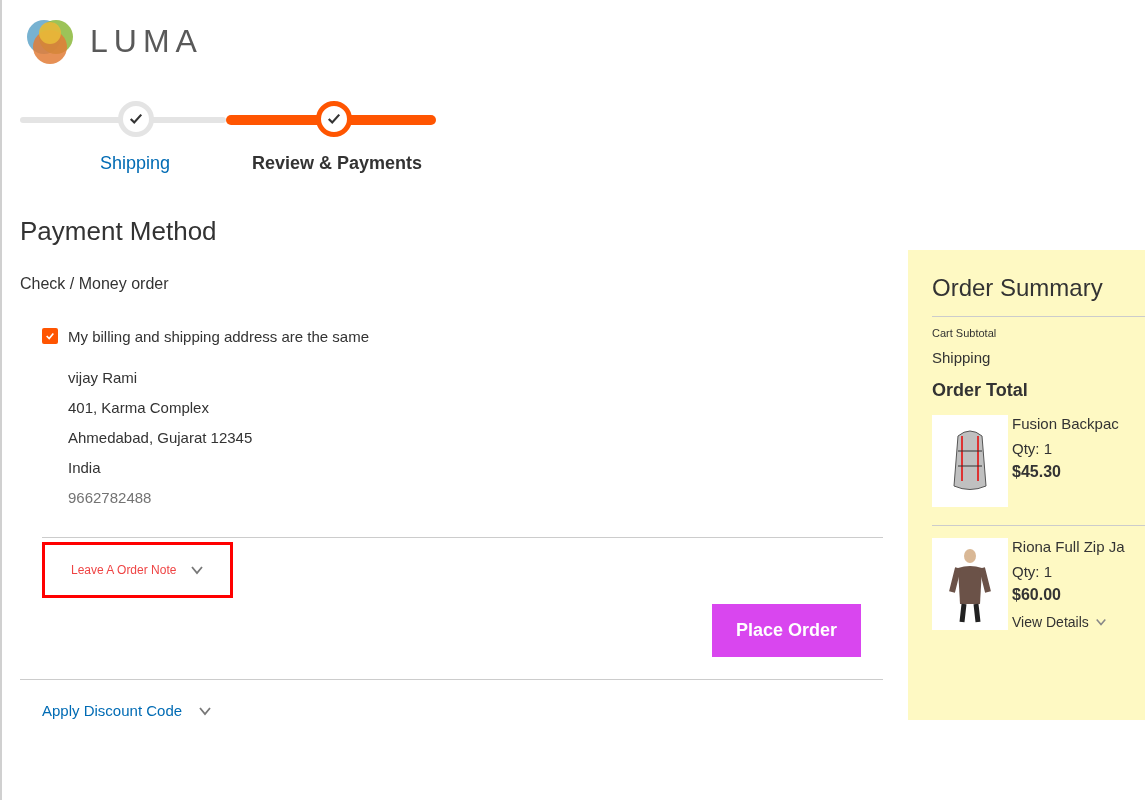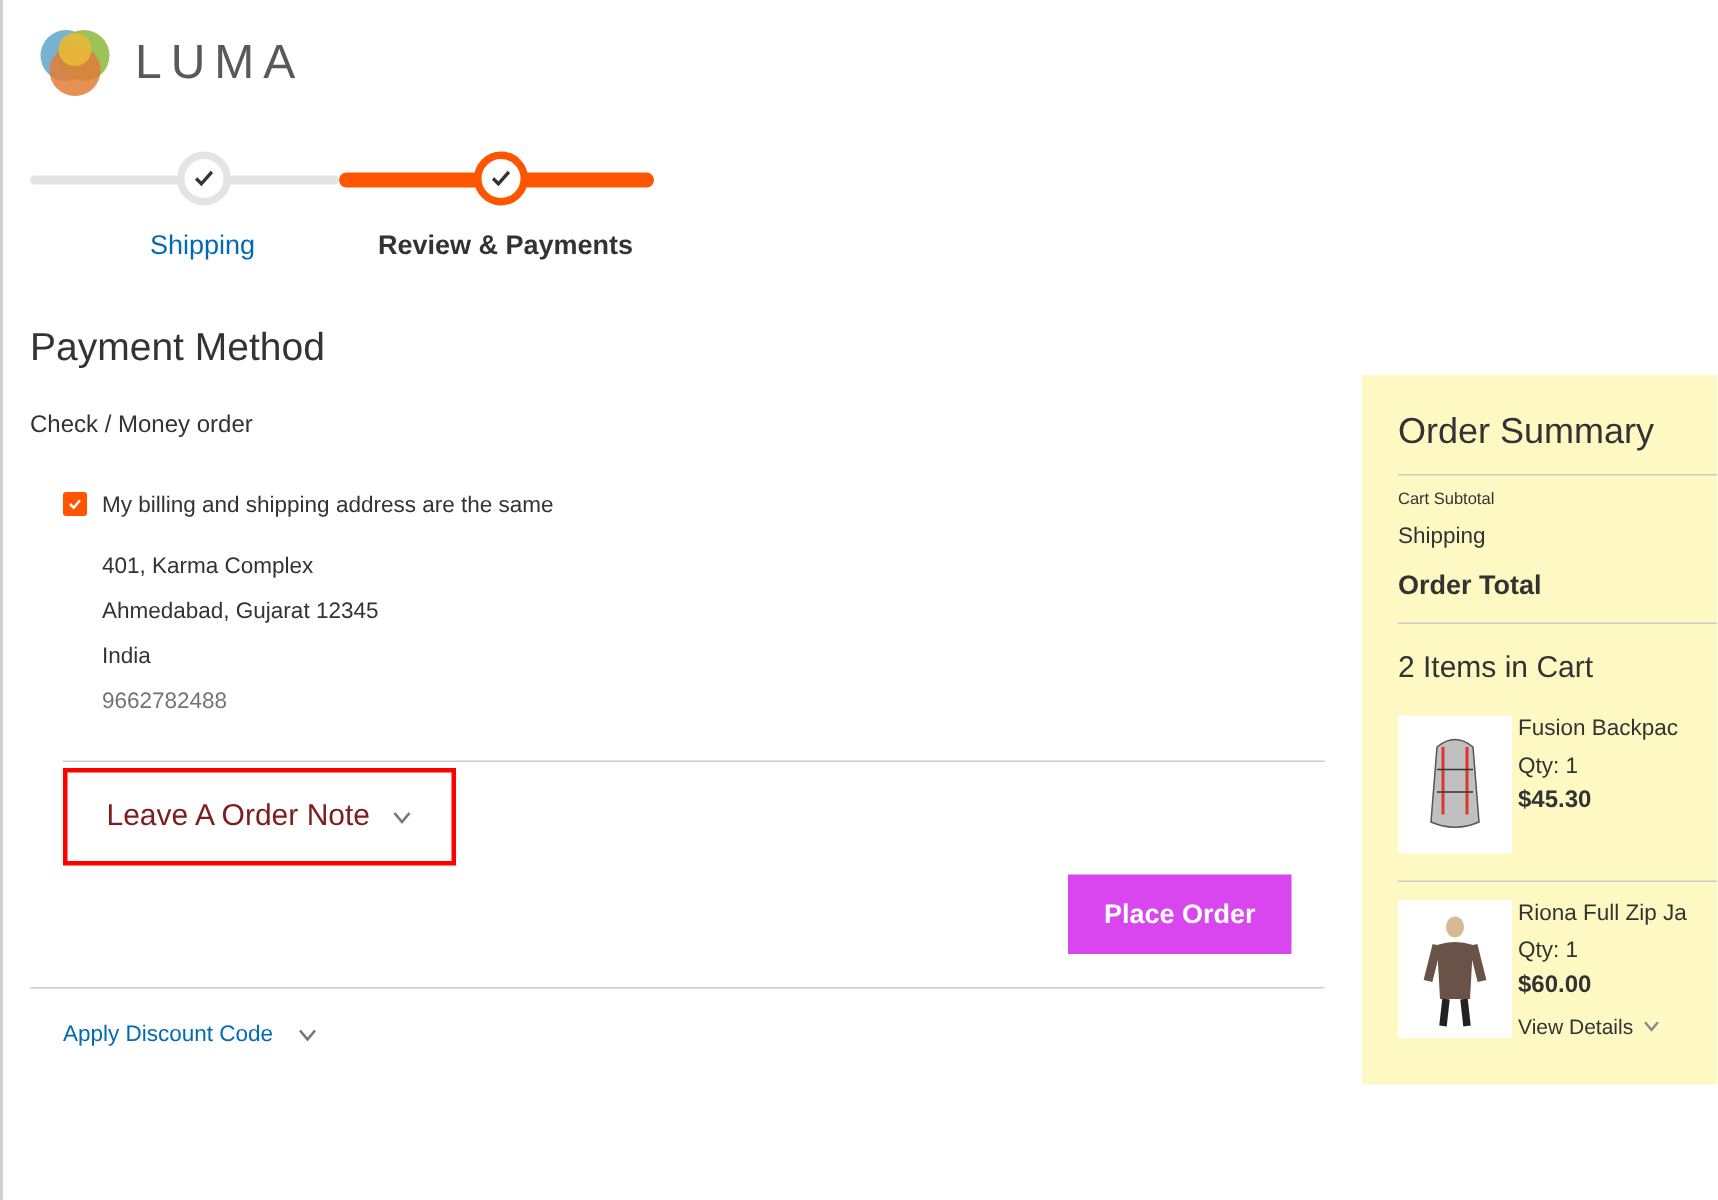--- a/index.html
+++ b/index.html
@@ -50,21 +50,21 @@
     }
     .chk svg { width: 10px; height: 10px; }
     .bill-text { font-size: 15px; color: #333; }
 
     .address { margin-left: 48px; font-size: 15px; line-height: 2; color: #333; }
     .phone { color: #737373; }
 
     .divider { border: none; border-top: 1px solid #ccc; margin: 24px 0 0 22px; }
 
     .note-box { border: 3px solid #ff0000; display: inline-flex; align-items: center; gap: 14px; padding: 18px 26px; margin: 4px 0 0 22px; }
-    .note-link { color: #7f1d1d; font-size: 20px; }
+    .note-link { color: #ef4444; font-size: 12px; }
     .chev { width: 14px; height: 14px; color: #777; }
 
     .place-order-wrap { display: flex; justify-content: flex-end; margin: 6px 22px 0 0; }
     .place-order {
       background: #d946ef; color: #fff; border: none; padding: 16px 24px;
       font-size: 18px; font-weight: 600; cursor: pointer;
     }
 
     .divider2 { border: none; border-top: 1px solid #ccc; margin: 22px 0 22px 0; }
     .discount { display: inline-flex; align-items: center; gap: 16px; color: #006bb4; font-size: 15px; padding-left: 22px;}
@@ -131,20 +131,21 @@
     <div class="bill-row">
       <span class="chk">
         <svg viewBox="0 0 12 12">
             <path d="M2 6 L5 9 L10 3" stroke="#fff" stroke-width="2" fill="none"></path>
           </svg>
       </span>
       <span class="bill-text">My billing and shipping address are the same</span>
     </div>
 
     <div class="address">
+      <div>vijay Rami</div>
       <div>401, Karma Complex</div>
       <div>Ahmedabad, Gujarat 12345</div>
       <div>India</div>
       <div class="phone">9662782488</div>
     </div>
 
     <hr class="divider">
 
     <div class="note-box">
       <span class="note-link">Leave A Order Note</span>
@@ -171,21 +172,20 @@
   <aside class="sidebar">
     <div class="sb-inner">
       <div class="sb-title">Order Summary</div>
       <div class="sb-row noborder">
         <span>Cart Subtotal</span>
       </div>
       <div>
         <div style="font-size:15px;color:#333;">Shipping</div>
       </div>
       <div class="sb-total">Order Total</div>
-      <div class="sb-cart-title">2 Items in Cart</div>
 
       <div class="item">
         <div class="thumb">
           <svg viewBox="0 0 64 80">
             <path d="M20 15 Q32 5 44 15 L48 65 Q32 72 16 65 Z" fill="#c0c0c0" stroke="#555"></path>
             <path d="M24 15 L24 60 M40 15 L40 60" stroke="#d33" stroke-width="2"></path>
             <path d="M20 30 L44 30 M20 45 L44 45" stroke="#333" stroke-width="1"></path>
           </svg>
         </div>
         <div class="item-info">

